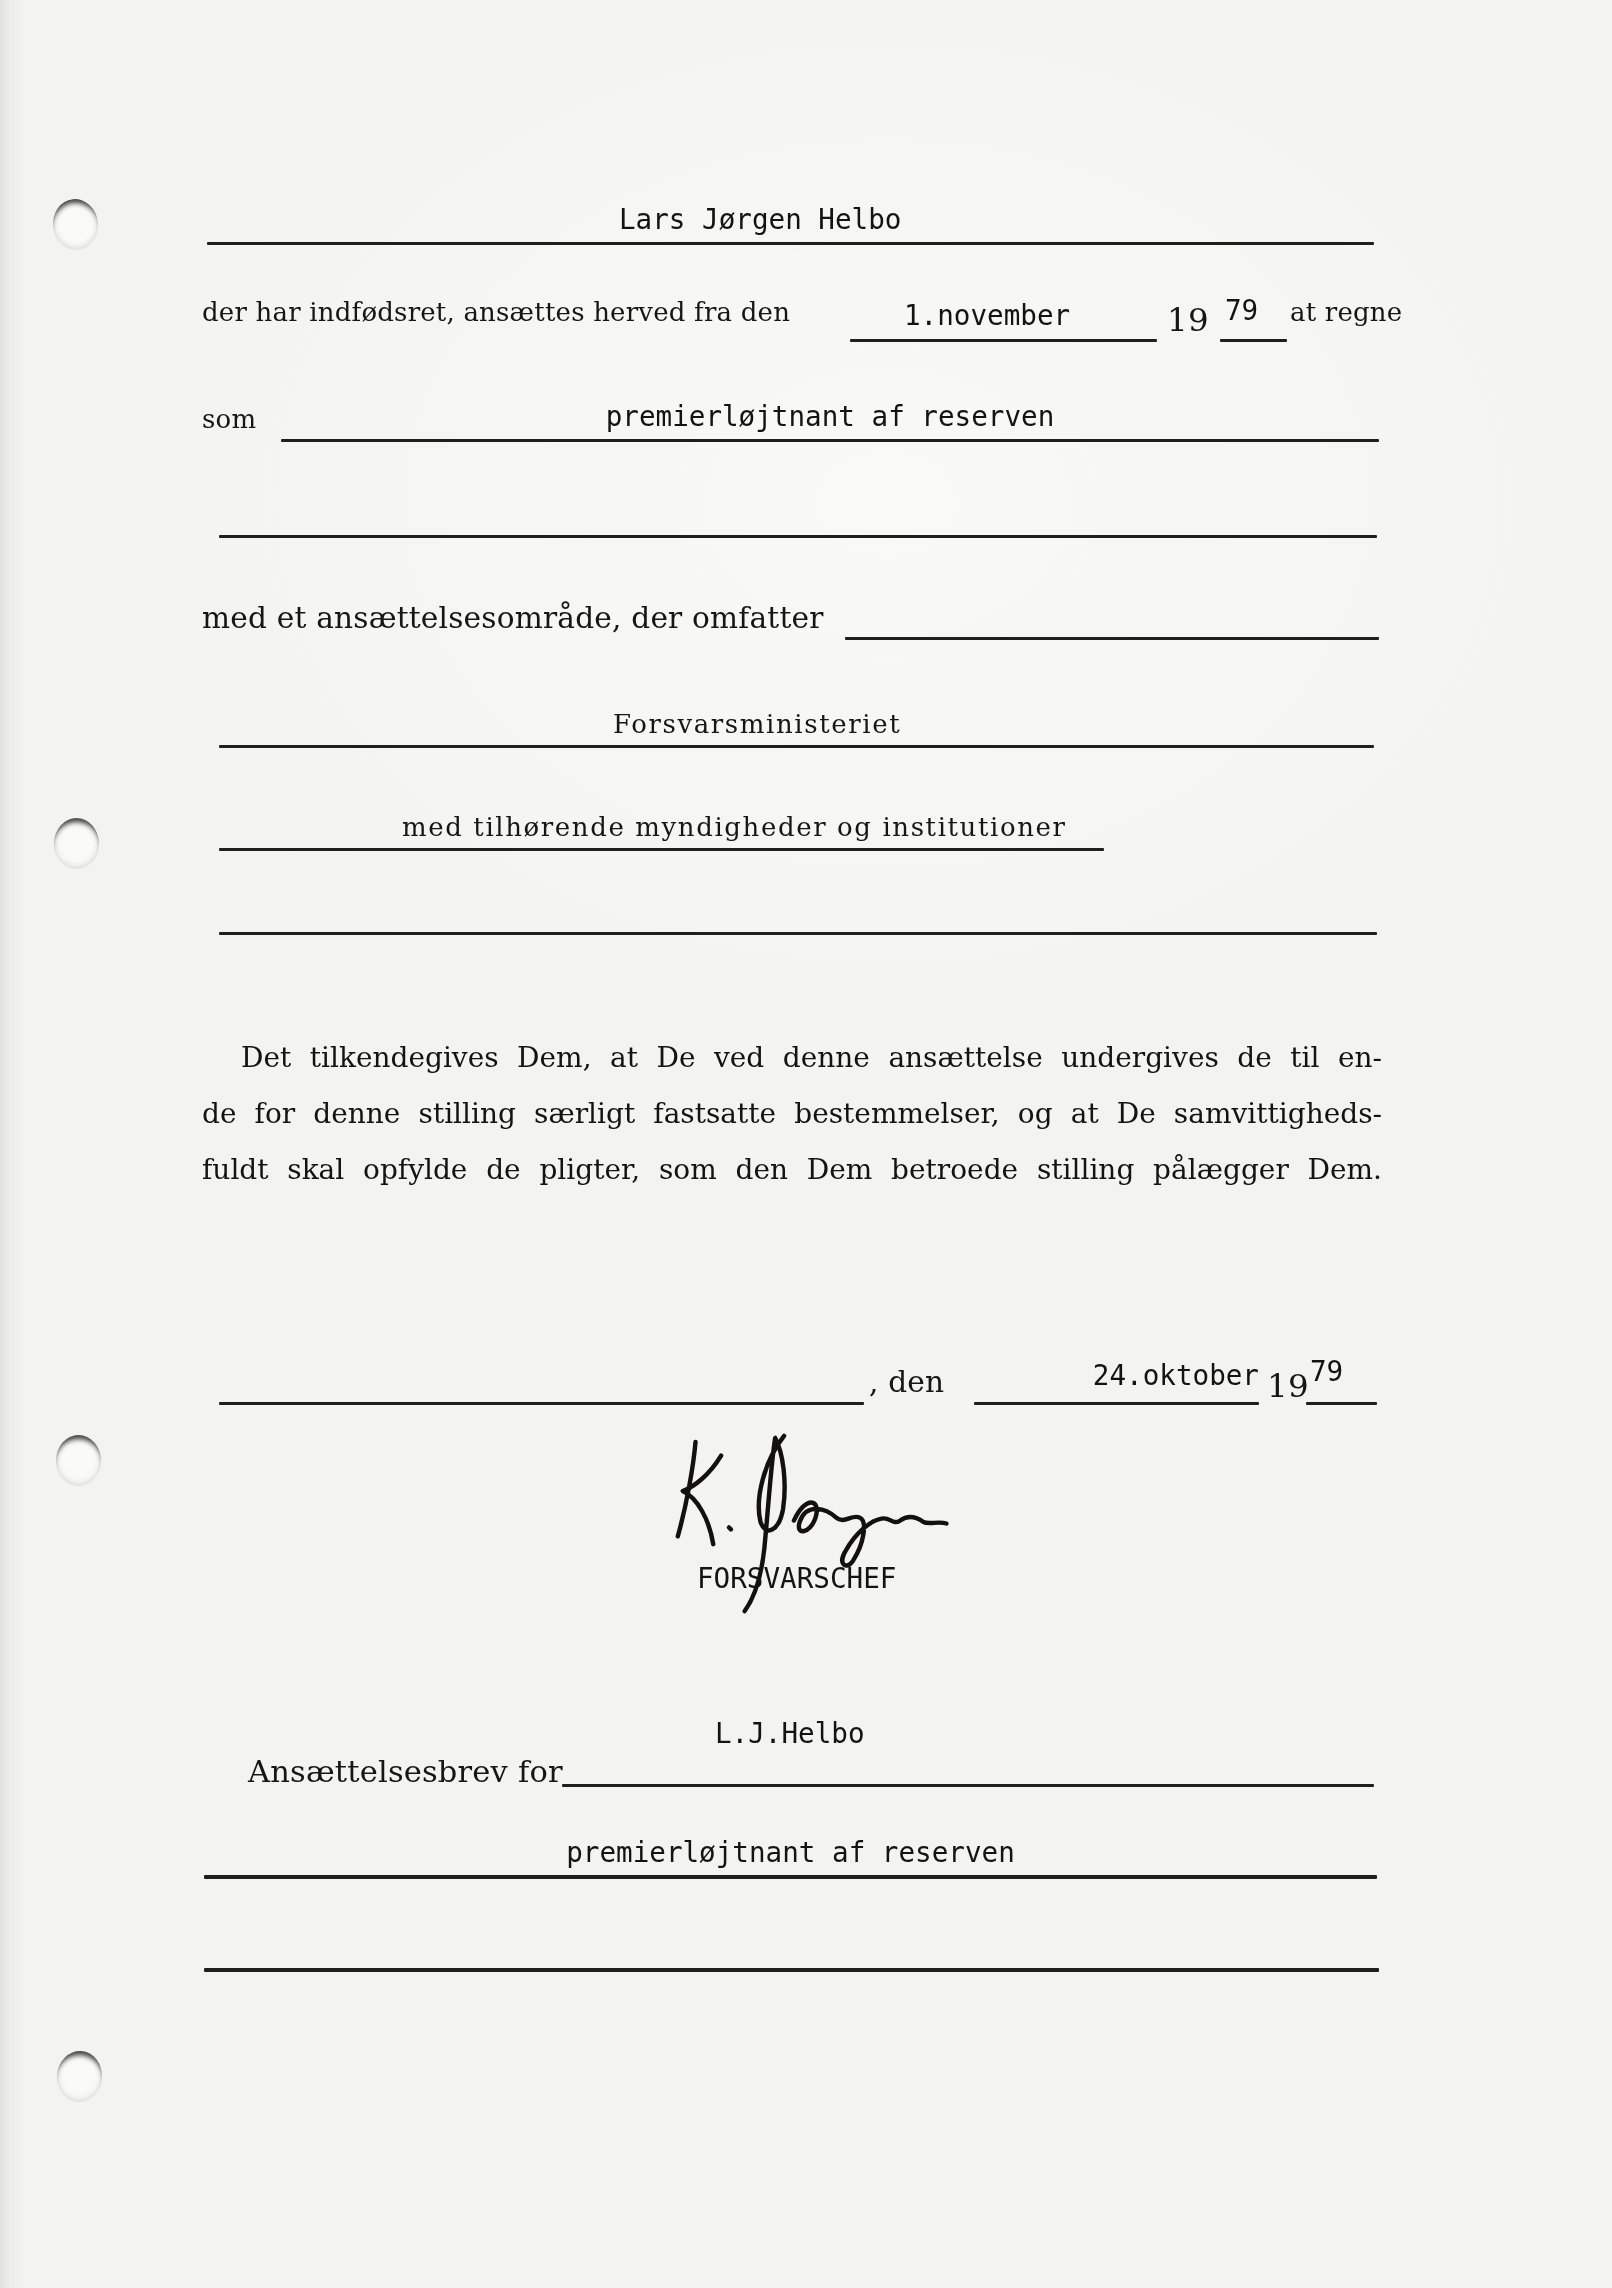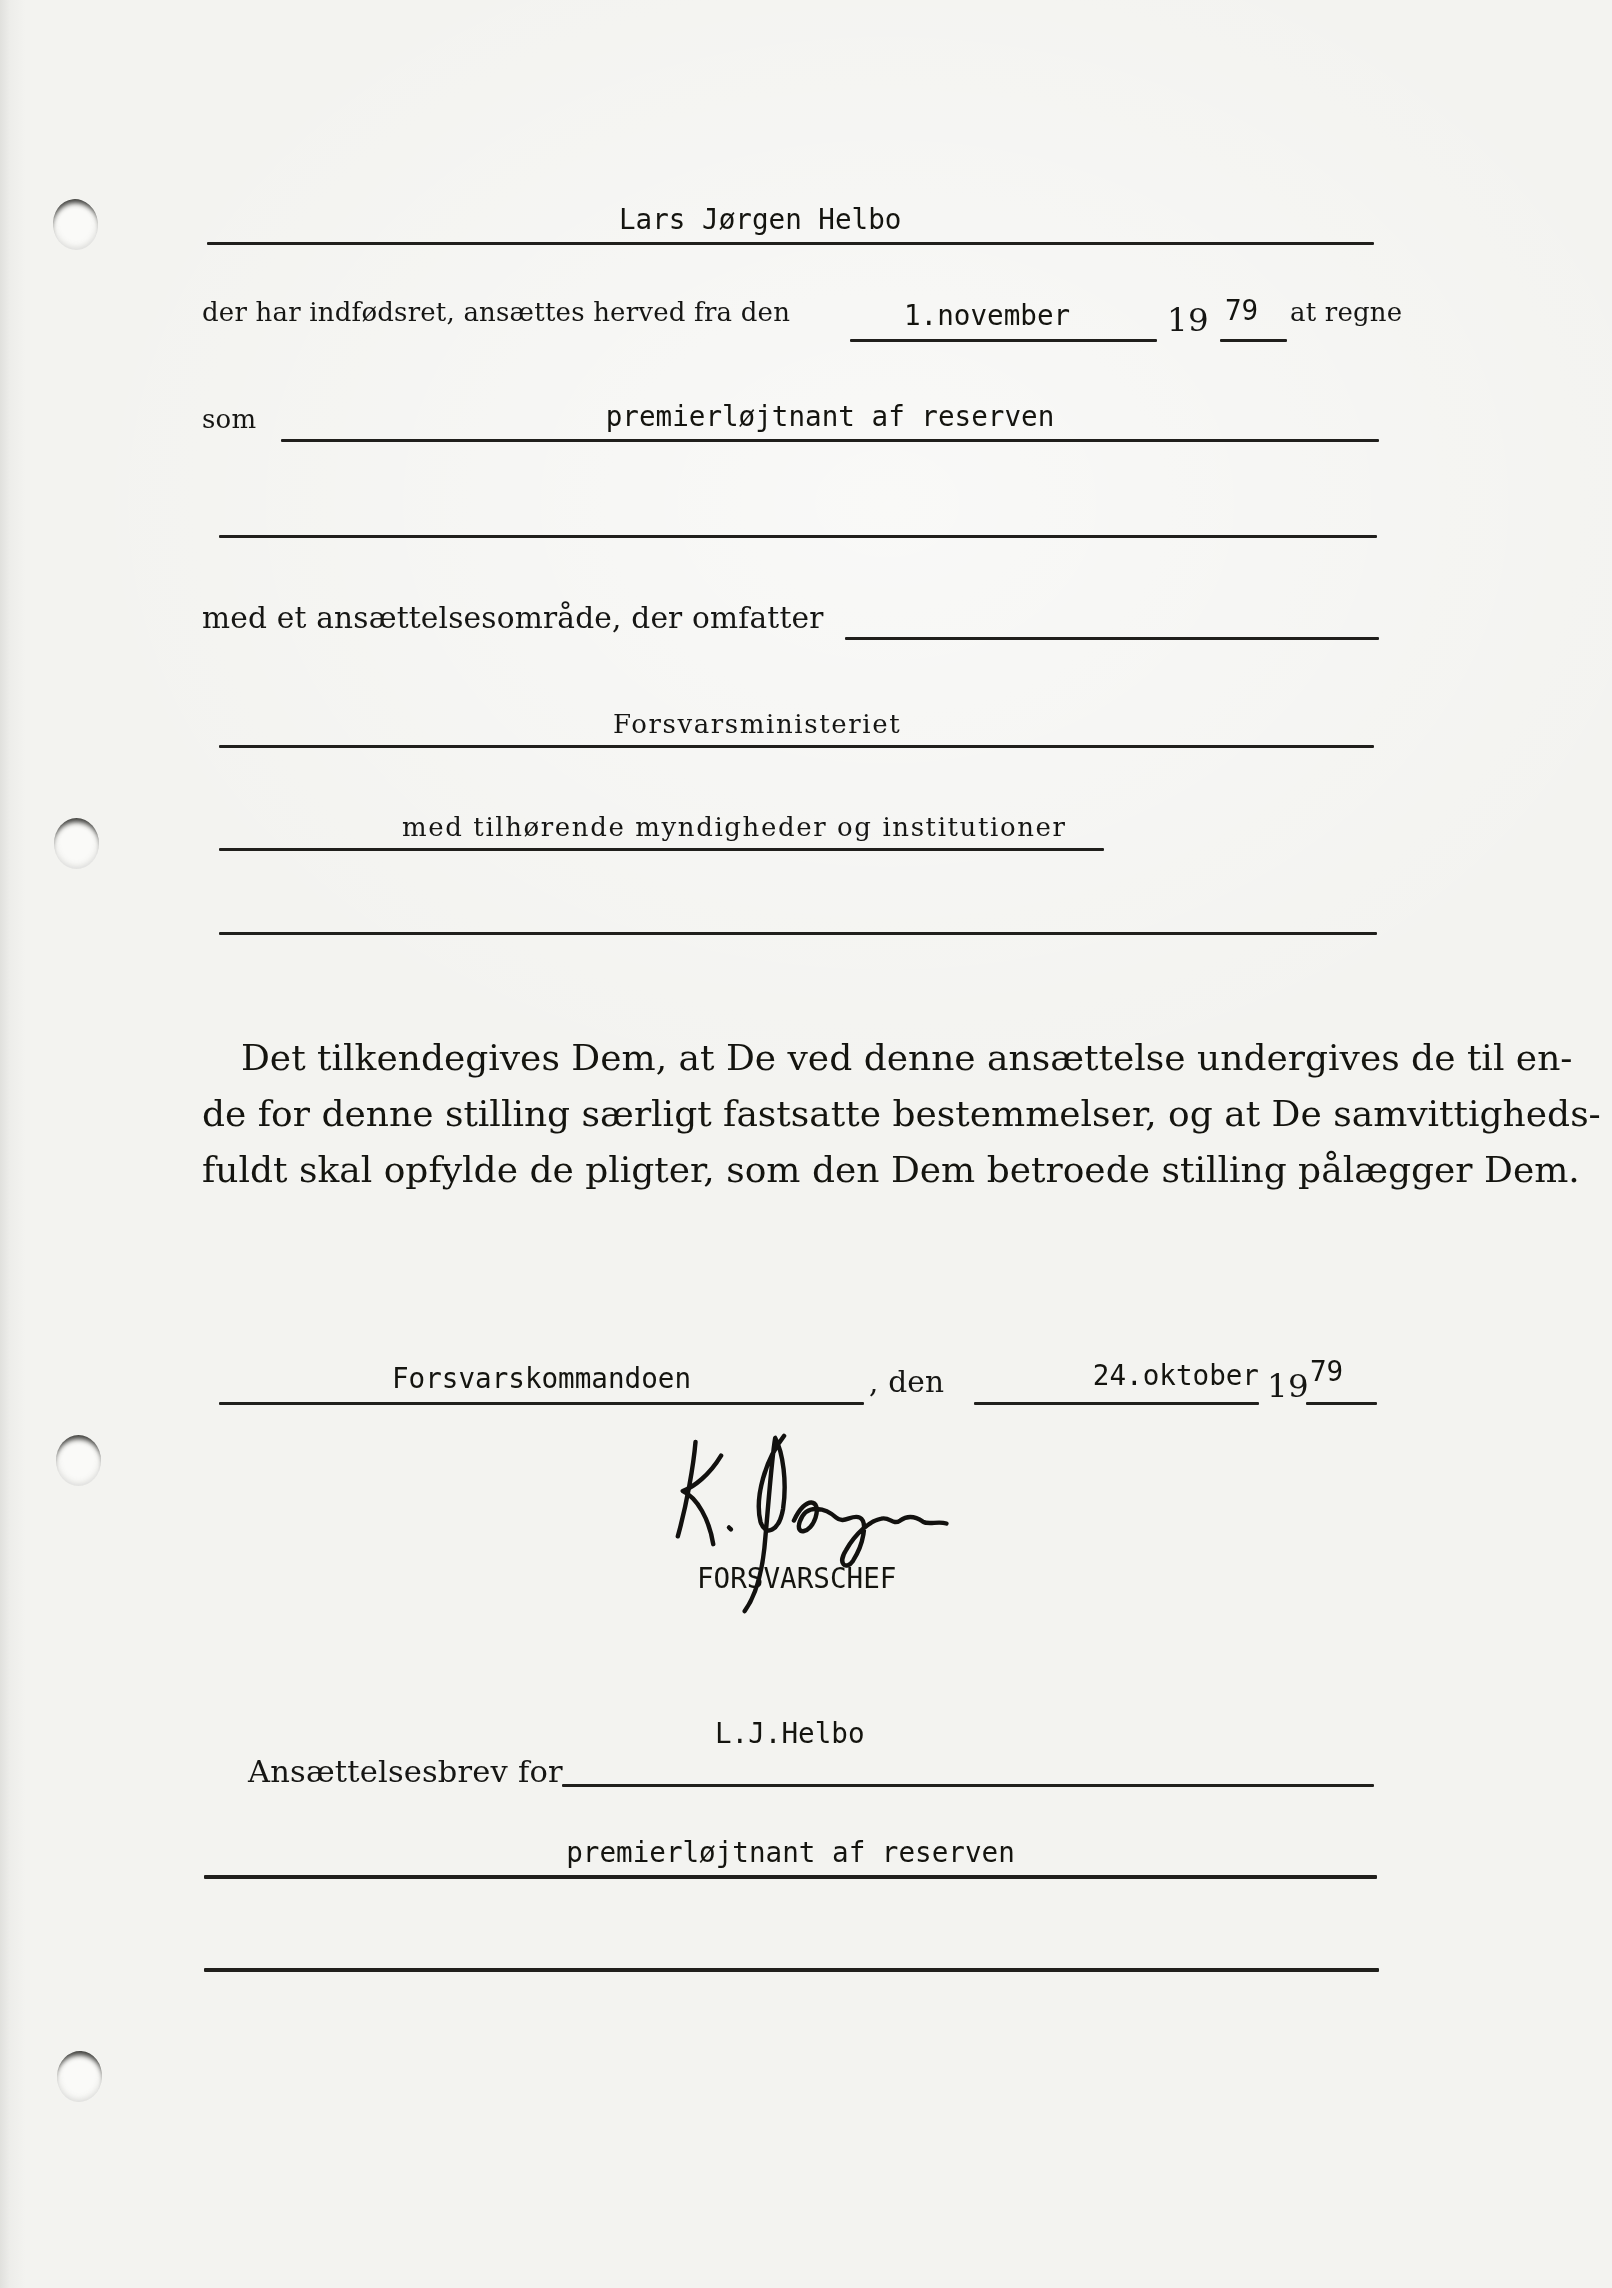--- a/index.html
+++ b/index.html
@@ -41,21 +41,21 @@
     position:absolute;
     width:45px;height:51px;
     border-radius:50%;
     background:#fafaf8;
     box-shadow: inset 0 6.9px 4.9px -3px rgba(45,45,42,0.9), inset 0 -2px 5.9px rgba(120,120,115,0.25);
   }
   .paragraph{
     position:absolute;
     left:202px;top:1030px;
     width:1180px;
-    font-size:36px;
+    font-size:28px;
     line-height:56px;
     color:#14140f;
   }
   .paragraph .pline{
     text-align:justify;
     text-align-last:justify;
     white-space:nowrap;
   }
   .paragraph .pline.indent{ text-indent:39px; }
   .sig{
@@ -102,21 +102,20 @@
   <div class="rule" style="left:219px;top:848px;width:885px;"></div>
 
   <div class="rule" style="left:219px;top:932px;width:1158px;"></div>
 
   <div class="paragraph">
     <div class="pline indent">Det tilkendegives Dem, at De ved denne ansættelse undergives de til en-</div>
     <div class="pline">de for denne stilling særligt fastsatte bestemmelser, og at De samvittigheds-</div>
     <div class="pline">fuldt skal opfylde de pligter, som den Dem betroede stilling pålægger Dem.</div>
   </div>
 
-  <span class="mono" style="left:219px;top:1362px;width:645px;text-align:center;">Forsvarskommandoen</span>
   <div class="rule" style="left:219px;top:1402px;width:645px;"></div>
   <span class="serif" style="left:869px;top:1365px;font-size:29.6px;">, den</span>
   <span class="mono" style="left:974px;top:1359px;width:285px;text-align:right;">24.oktober</span>
   <div class="rule" style="left:974px;top:1402px;width:285px;"></div>
   <span class="serif" style="left:1267px;top:1367px;font-size:32.5px;">19</span>
   <span class="mono" style="left:1310px;top:1355px;">79</span>
   <div class="rule" style="left:1306px;top:1402px;width:71px;"></div>
 
   <div class="sig" aria-label="K. Jørgensen">
     <svg width="305" height="197" viewBox="0 0 310 200" xmlns="http://www.w3.org/2000/svg">

